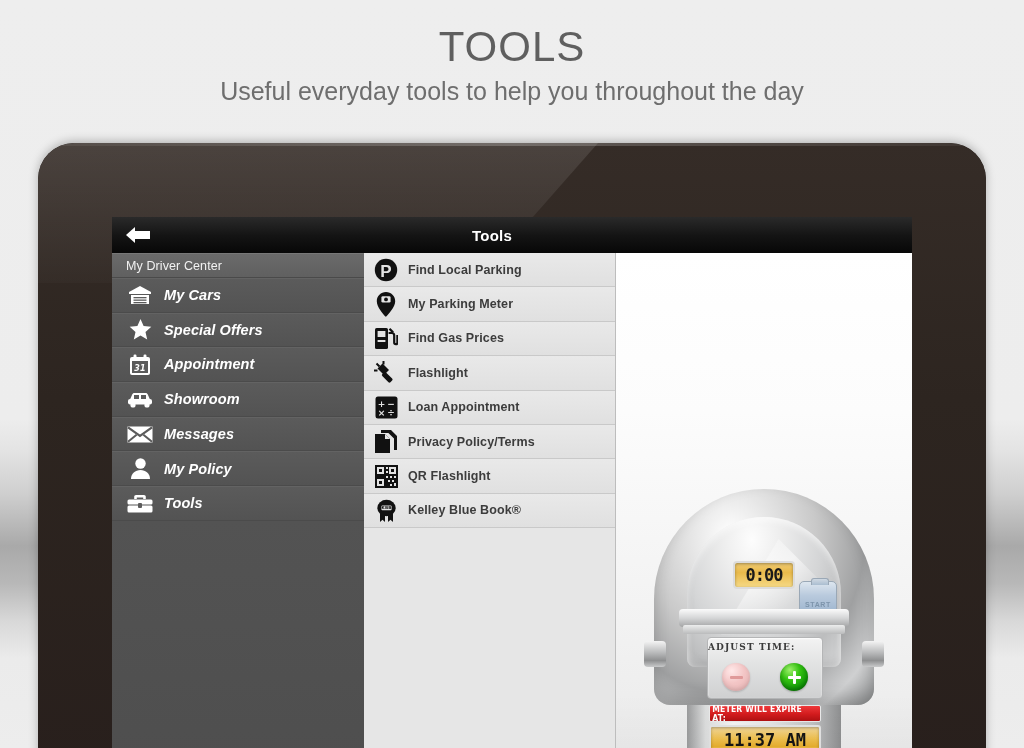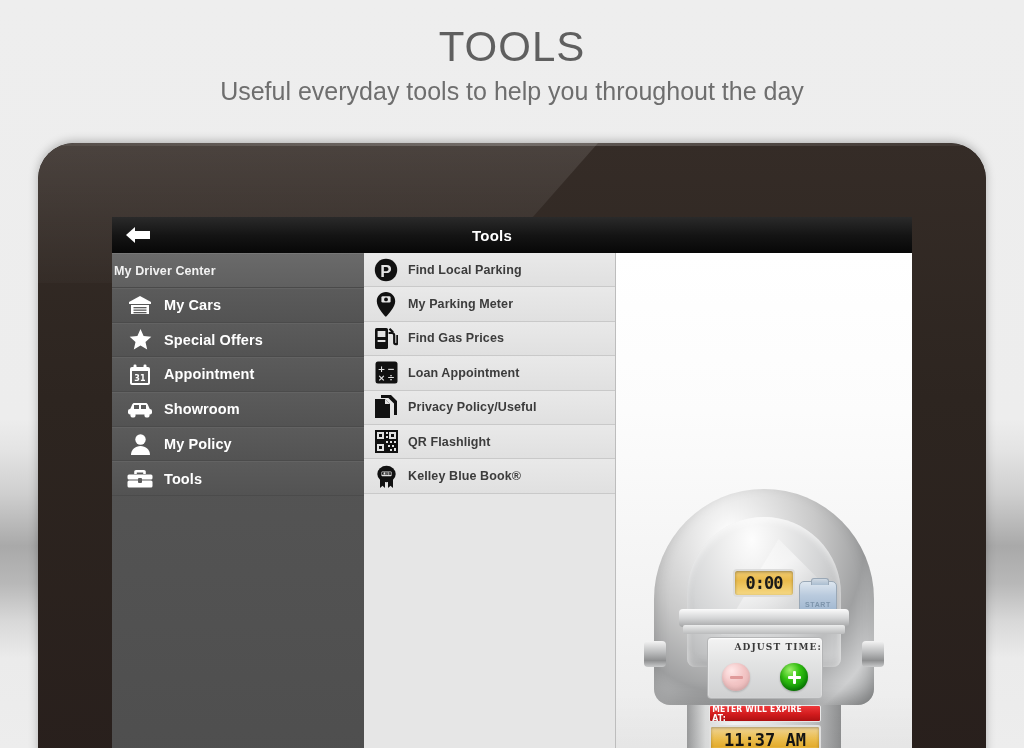--- a/index.html
+++ b/index.html
@@ -173,43 +173,44 @@
 
   
   #sidebar {
     width: 252px;
     flex: 0 0 252px;
     background: linear-gradient(to bottom, #5a5a5a 0%, #545454 40%, #4e4e4e 100%);
     overflow: hidden;
     position: relative;
   }
   .side-header {
-    height: 35px;
+    height: 25px;
     display: flex; align-items: center;
-    padding-left: 2px;
+    padding-left: 14px;
     color: #f2f2f2;
     font-size: 12.5px;
-    font-weight: bold;
+    font-weight: normal;
     background: linear-gradient(to bottom, #6a6a6a 0%, #606060 100%);
     border-bottom: 1px solid #4a4a4a;
     border-top: 1px solid #777;
     letter-spacing: .1px;
   }
   .side-item {
     height: 34.7px;
     display: flex; align-items: center;
     padding-left: 13px;
     color: #ffffff;
     font-size: 14.5px;
     font-weight: bold;
     border-bottom: 1px solid #4b4b4b;
     border-top: 1px solid #636363;
     background: linear-gradient(to bottom, #5b5b5b 0%, #535353 100%);
     cursor: pointer;
     letter-spacing: .1px;
+    font-style: italic;
   }
   .side-item .si-icon {
     width: 30px; height: 24px;
     margin-right: 9px;
     display: flex; align-items: center; justify-content: center;
     flex: 0 0 30px;
   }
   .side-item .si-icon svg { display: block; }
   .side-item .si-label { line-height: 1; }
   #sidebar-fill {
@@ -299,21 +300,21 @@
     top: 152px; width: 22px; height: 26px;
     background: linear-gradient(to bottom, #f4f4f4, #b9babb 45%, #8f9091 75%, #c9cacb 100%);
     border-radius: 4px;
   }
   .m-knob.left  { left: 5px; }
   .m-knob.right { right: 5px; }
 
   
   .m-display-top {
     position: absolute;
-    left: 94px; top: 80px;
+    left: 94px; top: 72px;
     width: 62px; height: 28px;
     border-radius: 4px;
     background: linear-gradient(to bottom, #f0cb72 0%, #e9ba4b 40%, #f6d985 100%);
     border: 2px solid #dcdcdc;
     display: flex; align-items: center; justify-content: center;
     box-shadow: inset 0 1px 3px rgba(0,0,0,0.35);
   }
   .m-display-top span {
     font-family: "DejaVu Sans Mono", monospace;
     font-size: 17px; font-weight: bold; color: #1a1a1a;
@@ -369,21 +370,21 @@
     position: absolute;
     left: 68px; top: 148px;
     width: 116px; height: 62px;
     background: linear-gradient(to bottom, #f3f3f3 0%, #e3e4e4 40%, #cfd0d1 100%);
     border: 1px solid #b4b5b6;
     border-radius: 4px;
     box-shadow: inset 0 1px 2px rgba(255,255,255,0.9);
   }
   .m-adjust-label {
     position: absolute; top: 4px; left: 0; right: 0;
-    text-align: right;
+    text-align: left;
     font-family: "DejaVu Serif", serif;
     font-size: 9px; font-weight: bold;
     color: #3a3a3a;
     letter-spacing: 1.1px;
   }
   .m-btn {
     position: absolute;
     top: 25px;
     width: 28px; height: 28px;
     border-radius: 50%;
@@ -523,20 +524,30 @@
                 <rect x="1" y="8" width="24" height="5.5" rx="2" fill="#fff"></rect>
                 <circle cx="6" cy="14" r="2.6" fill="#fff"></circle>
                 <circle cx="20" cy="14" r="2.6" fill="#fff"></circle>
                 <rect x="7" y="4" width="5" height="4" fill="#5b5b5b"></rect>
                 <rect x="14" y="4" width="5" height="4" fill="#5b5b5b"></rect>
               </svg>
           </span>
           <span class="si-label">Showroom</span>
         </div>
 
+        <div class="side-item">
+          <span class="si-icon">
+            <svg width="26" height="17" viewBox="0 0 26 17">
+                <rect x="0.5" y="0.5" width="25" height="16" fill="#fff"></rect>
+                <path d="M1 1.4l12 8.4 12-8.4" stroke="#5b5b5b" stroke-width="2.2" fill="none"></path>
+                <path d="M1 15.8l8.6-7M25 15.8l-8.6-7" stroke="#5b5b5b" stroke-width="2" fill="none"></path>
+              </svg>
+          </span>
+          <span class="si-label">Messages</span>
+        </div>
 
         <div class="side-item">
           <span class="si-icon">
             <svg width="19" height="21" viewBox="0 0 19 21">
                 <circle cx="9.5" cy="5.5" r="5.2" fill="#fff"></circle>
                 <path fill="#fff" d="M0 21c0-5.3 4.3-9 9.5-9s9.5 3.7 9.5 9z"></path>
               </svg>
           </span>
           <span class="si-label">My Policy</span>
         </div>
@@ -587,20 +598,30 @@
                 <rect x="1" y="2" width="13" height="21" rx="1.6" fill="#111"></rect>
                 <rect x="3.6" y="5" width="7.8" height="6" fill="#e3e3e3"></rect>
                 <rect x="3.6" y="14" width="7.8" height="2" fill="#e3e3e3"></rect>
                 <path d="M14.6 7h3.2c1.4 0 2.4 1 2.4 2.4v7.2c0 1 .8 1.6 1.6 1.6s1.6-.6 1.6-1.6V9" stroke="#111" stroke-width="2.2" fill="none"></path>
                 <path d="M15.5 2.8l3.6 3.6" stroke="#111" stroke-width="2.2" fill="none"></path>
               </svg>
           </span>
           <span>Find Gas Prices</span>
         </div>
 
+        <div class="tool-item">
+          <span class="ti-icon">
+            <svg width="24" height="24" viewBox="0 0 24 24">
+                <path fill="#111" d="M3.5 7.5l5-5 6.5 6.5-5 5z"></path>
+                <rect x="11" y="10.4" width="11.5" height="5.2" rx="1.4" transform="rotate(45 11 10.4)" fill="#111"></rect>
+                <path d="M2.5 2.5l3 3M9.5 0v3.5M0 9.5h3.5" stroke="#111" stroke-width="2" fill="none"></path>
+              </svg>
+          </span>
+          <span>Flashlight</span>
+        </div>
 
         <div class="tool-item">
           <span class="ti-icon">
             <svg width="23" height="23" viewBox="0 0 23 23">
                 <rect x="0.5" y="0.5" width="22" height="22" rx="2.5" fill="#111"></rect>
                 <text x="6.5" y="10.5" font-family="DejaVu Sans, sans-serif" font-size="9" font-weight="bold" fill="#e3e3e3" text-anchor="middle">+</text>
                 <text x="16" y="10.5" font-family="DejaVu Sans, sans-serif" font-size="9" font-weight="bold" fill="#e3e3e3" text-anchor="middle">−</text>
                 <text x="6.5" y="20" font-family="DejaVu Sans, sans-serif" font-size="9" font-weight="bold" fill="#e3e3e3" text-anchor="middle">×</text>
                 <text x="16" y="20" font-family="DejaVu Sans, sans-serif" font-size="9" font-weight="bold" fill="#e3e3e3" text-anchor="middle">÷</text>
               </svg>
@@ -609,21 +630,21 @@
         </div>
 
         <div class="tool-item">
           <span class="ti-icon">
             <svg width="22" height="24" viewBox="0 0 22 24">
                 <path fill="#111" d="M0 4h10l5 5v14H0z"></path>
                 <path fill="#111" d="M6 0h10l6 6v14h-3V8.6L13.4 3H6z"></path>
                 <path fill="#e3e3e3" d="M10 4l5 5h-5z"></path>
               </svg>
           </span>
-          <span>Privacy Policy/Useful</span>
+          <span>Privacy Policy/Terms</span>
         </div>
 
         <div class="tool-item">
           <span class="ti-icon">
             <svg width="23" height="23" viewBox="0 0 23 23">
                 <rect width="23" height="23" fill="#111"></rect>
                 <rect x="2" y="2" width="7" height="7" fill="#e3e3e3"></rect>
                 <rect x="4" y="4" width="3" height="3" fill="#111"></rect>
                 <rect x="14" y="2" width="7" height="7" fill="#e3e3e3"></rect>
                 <rect x="16" y="4" width="3" height="3" fill="#111"></rect>

